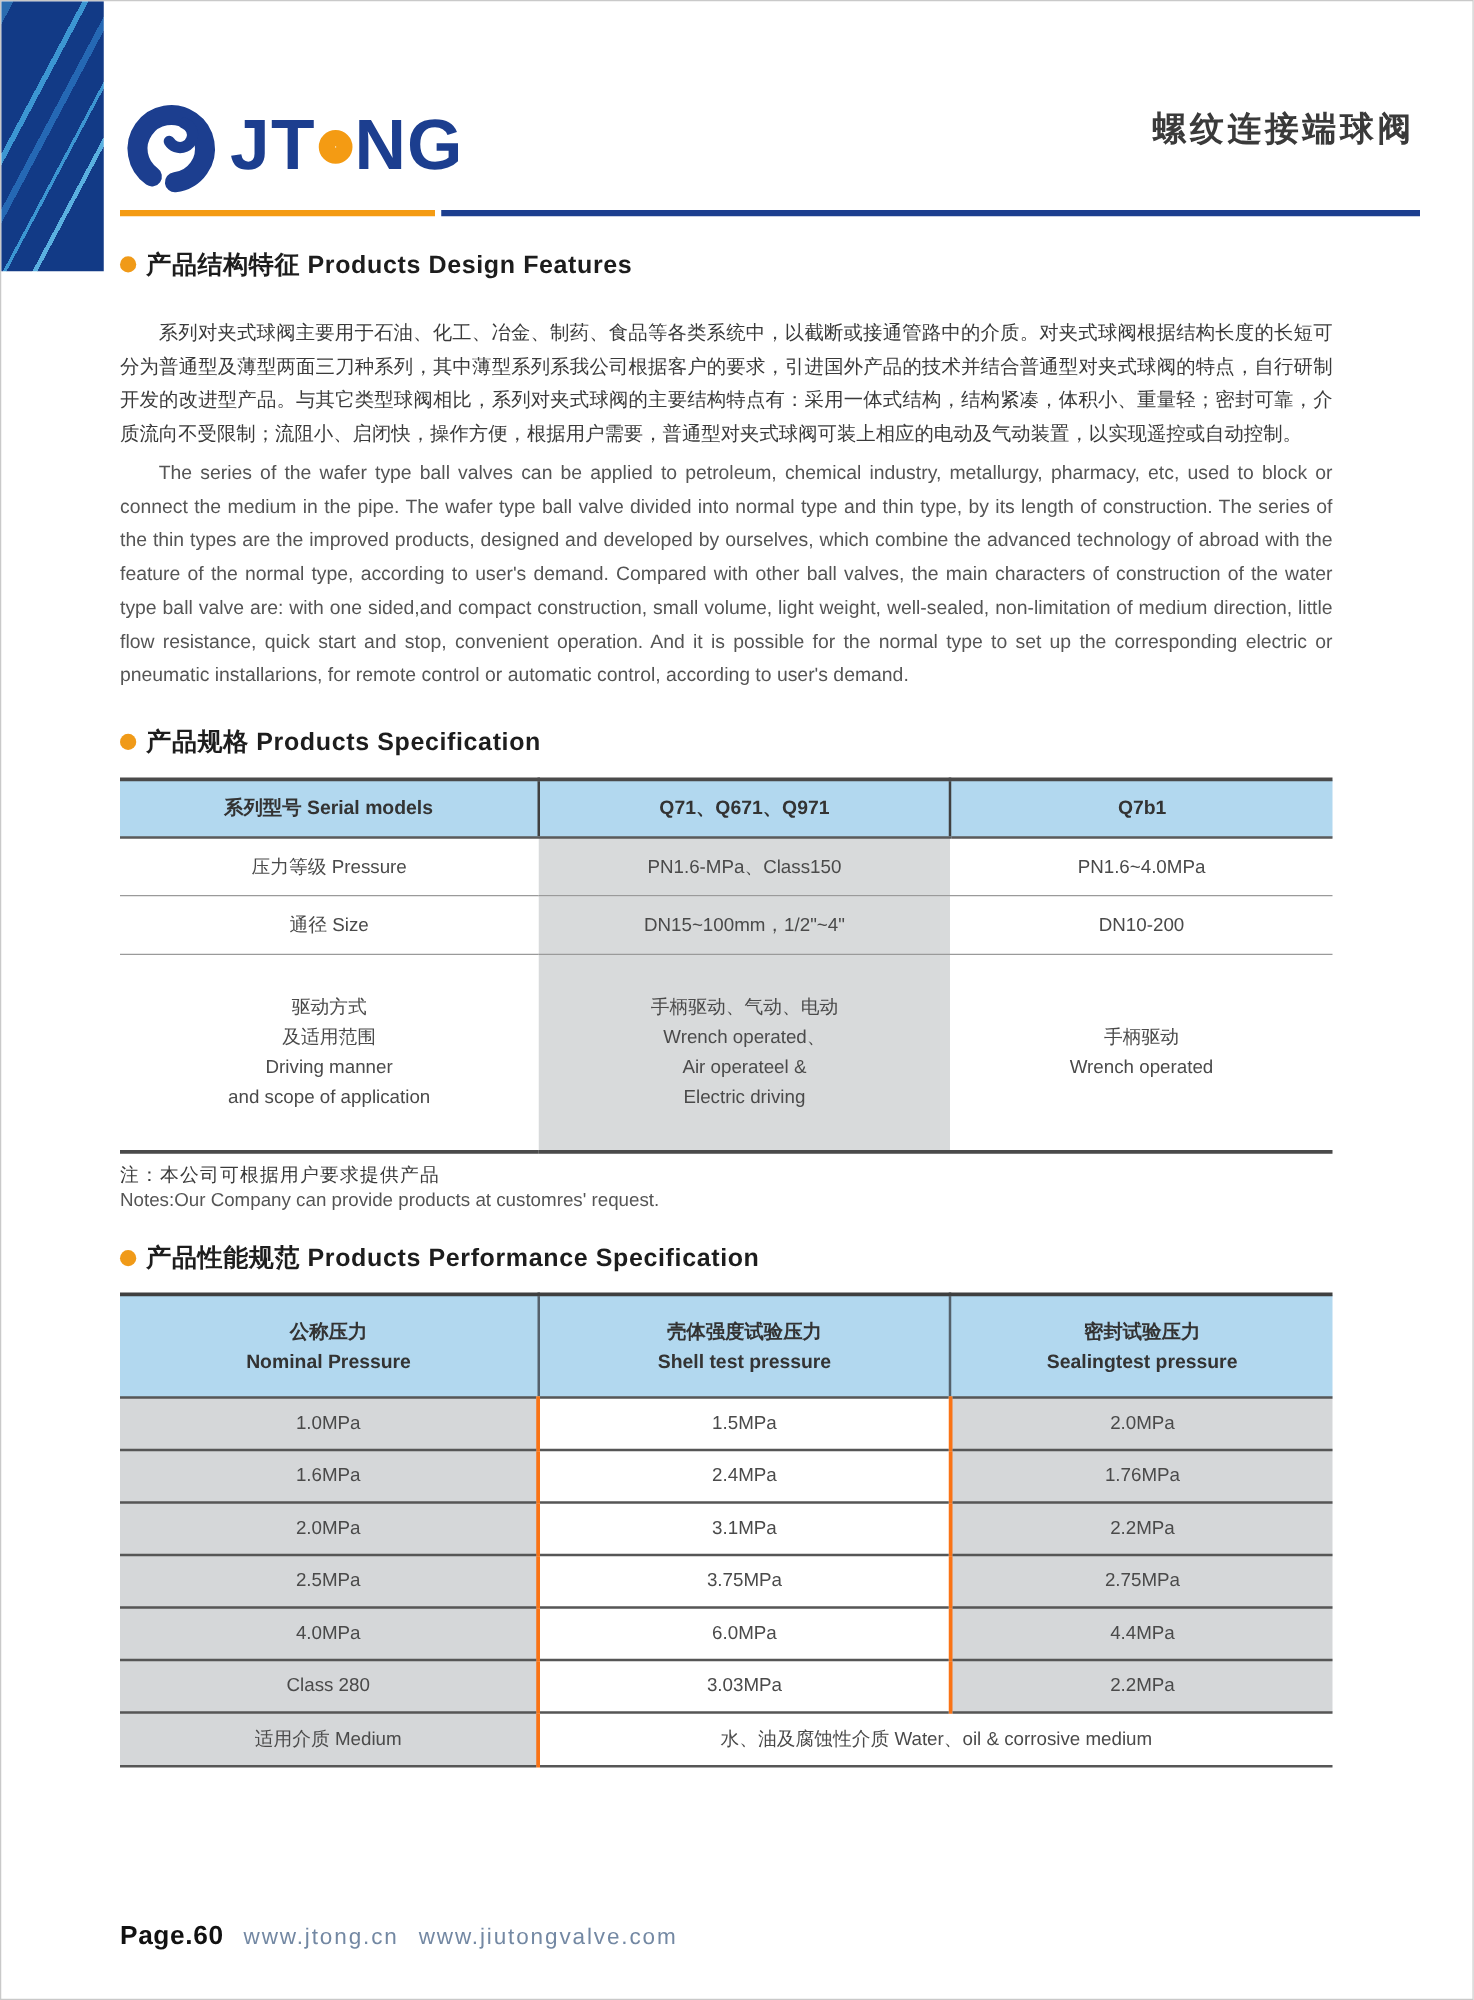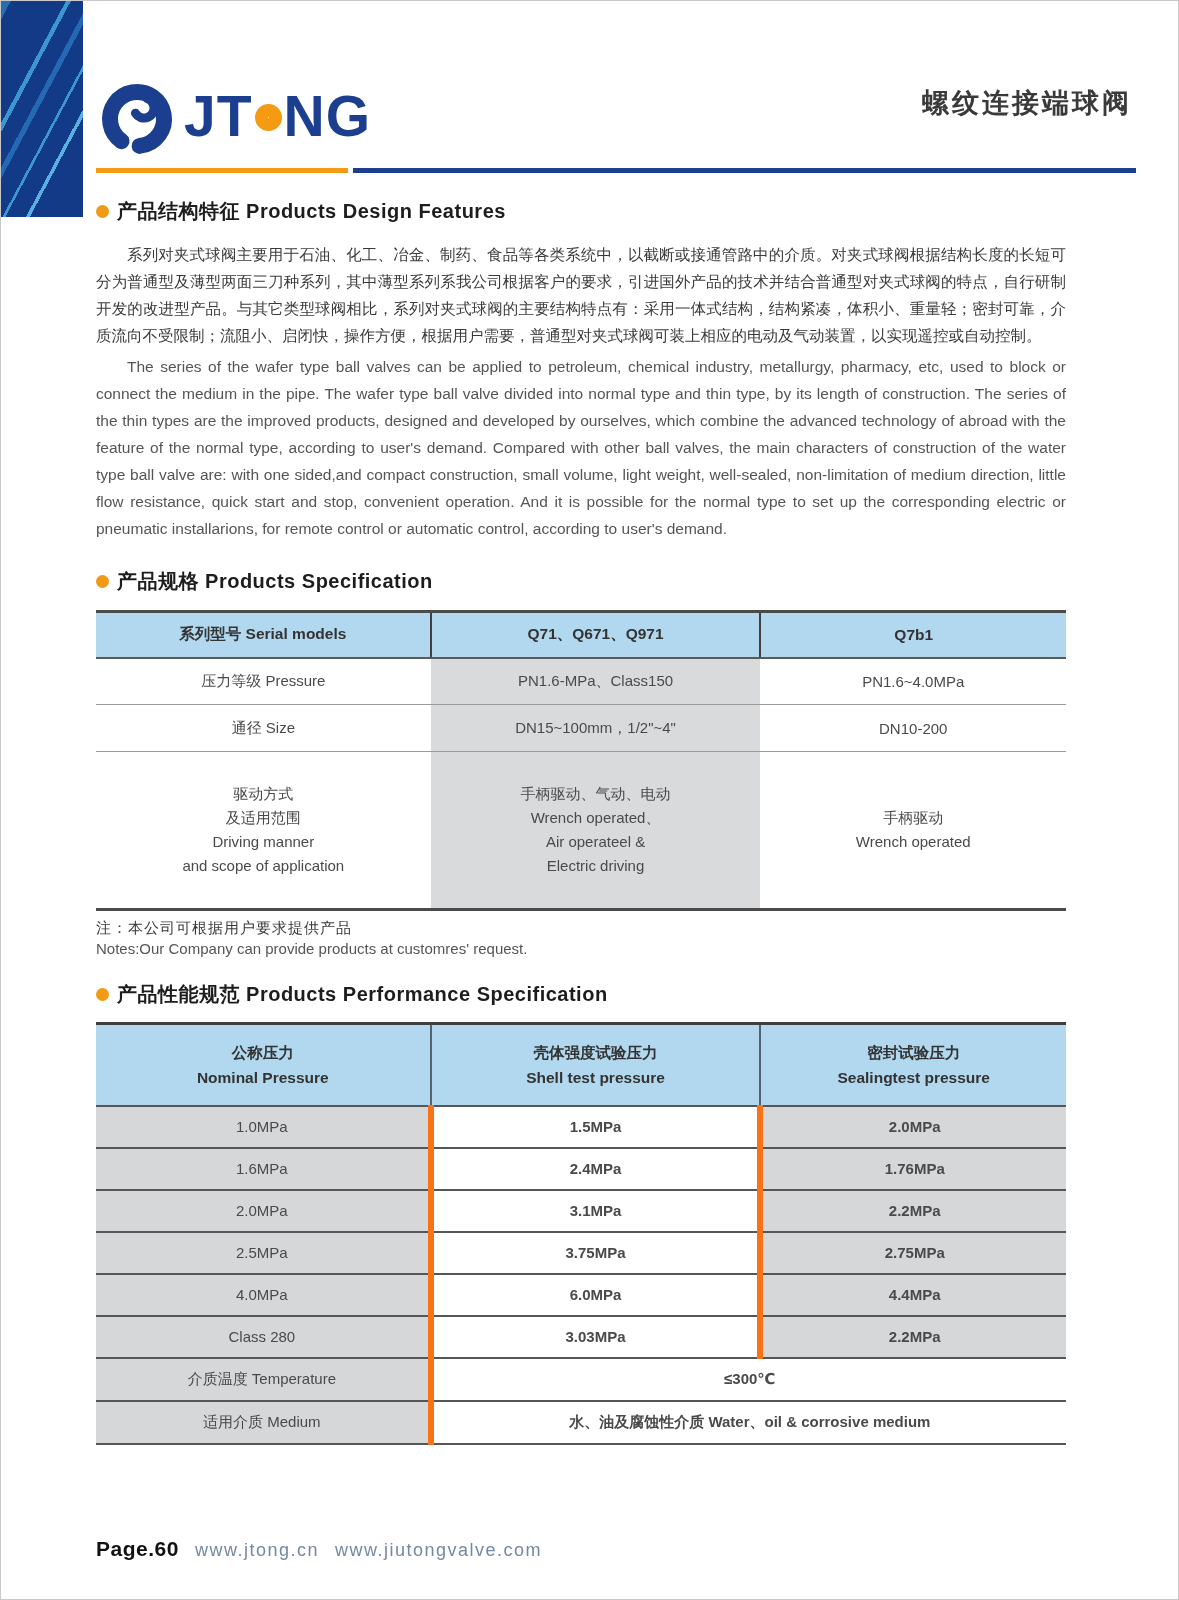--- a/index.html
+++ b/index.html
@@ -38,21 +38,21 @@
   .rule-blue   { position:absolute; top:167px; left:352px; width:783px; height:5px; background:#1c3e8f; }
   
   .doc-title { position:absolute; top:84px; right:46px; text-align:right; }
   .doc-title .cn { font-size:27px; font-weight:bold; color:#3a3a3a; letter-spacing:3px; }
   .doc-title .en { font-size:27px; color:#4a4a4a; margin-top:6px; }
   
   .content { position:absolute; top:197px; left:95px; width:970px; }
   .sec-head { display:flex; align-items:center; margin-top:0; }
   .sec-head .dot { width:13px; height:13px; border-radius:50%; background:#f09a18; margin-right:8px; flex:0 0 auto; }
   .sec-head .txt { font-size:20px; font-weight:bold; color:#1d1d1d; letter-spacing:0.5px; }
-  .para-cn { margin-top:16px; font-size:15.5px; line-height:27px; text-align:justify; text-indent:2em; color:#3a3a3a; }
+  .para-cn { margin-top:28px; font-size:15.5px; line-height:27px; text-align:justify; text-indent:2em; color:#3a3a3a; }
   .para-en { margin-top:4px;  font-size:15.5px; line-height:27px; text-align:justify; text-indent:2em; color:#555; }
   
   .spec-head { margin-top:26px; }
   table { border-collapse:collapse; width:100%; }
   .spec-table { margin-top:15px; border-top:3px solid #4a4a4a; border-bottom:3px solid #4a4a4a; }
   .spec-table th {
     background:#b2d8ef; height:46px; font-size:15.5px; font-weight:bold; color:#333;
     text-align:center; border-bottom:2px solid #5a5a5a;
   }
   .spec-table th + th { border-left:2px solid #404040; }
@@ -71,21 +71,21 @@
   .perf-table th {
     background:#b2d8ef; height:82px; text-align:center; vertical-align:middle;
     font-size:15.5px; font-weight:bold; color:#333; border-bottom:2px solid #565656;
   }
   .perf-table th + th { border-left:2px solid #55616b; }
   .perf-table th .l2 { margin-top:5px; }
   .perf-table td {
     height:42px; text-align:center; vertical-align:middle; font-size:15px; color:#4a4a4a;
     border-bottom:2px solid #565656;
   }
-  .perf-table td + td { border-left:6px solid #f97316;font-weight:bold; }
+  .perf-table td + td { border-left:3px solid #f97316; }
   .perf-table .gray { background:#d5d7d9; }
   .perf-table .spanrow td { height:43px; }
   
   .footer { position:absolute; left:95px; top:1536px; display:flex; align-items:baseline; }
   .page-no { font-size:21px; font-weight:bold; color:#111; letter-spacing:0.5px; }
   .site-link { font-size:18px; color:#7388a3; letter-spacing:1.5px; margin-left:16px; }
 </style>
 </head>
 <body>
 
@@ -214,24 +214,20 @@
         <td class="gray">4.0MPa</td>
         <td>6.0MPa</td>
         <td class="gray">4.4MPa</td>
       </tr>
       <tr>
         <td class="gray">Class 280</td>
         <td>3.03MPa</td>
         <td class="gray">2.2MPa</td>
       </tr>
       <tr class="spanrow">
-        <td class="gray">介质温度 Temperature</td>
-        <td colspan="2">≤300℃</td>
-      </tr>
-      <tr class="spanrow">
         <td class="gray">适用介质 Medium</td>
         <td colspan="2">水、油及腐蚀性介质 Water、oil &amp; corrosive medium</td>
       </tr>
     </tbody>
       </table>
 
   </div>
 
   <div class="footer">
     <span class="page-no">Page.60</span>

